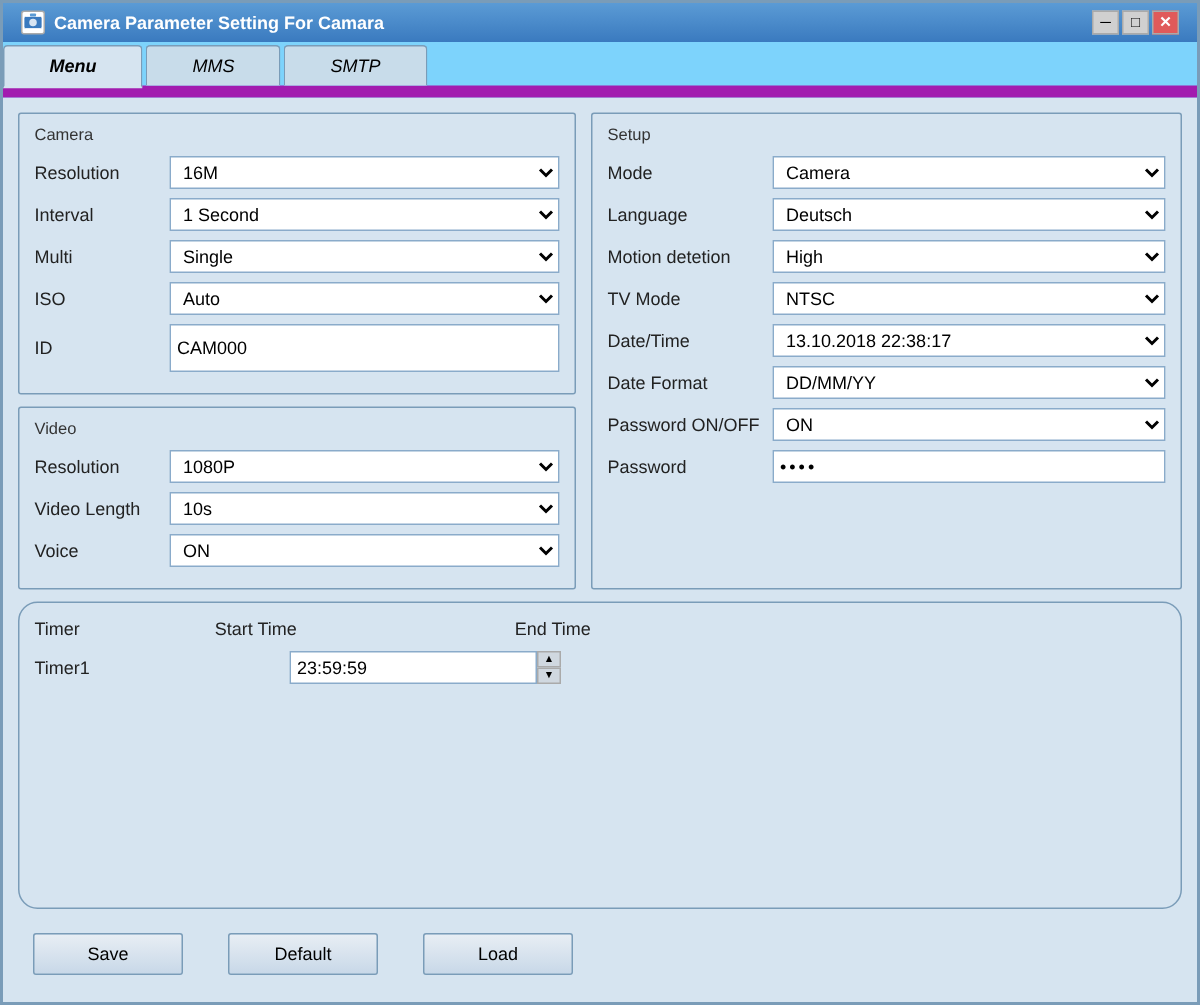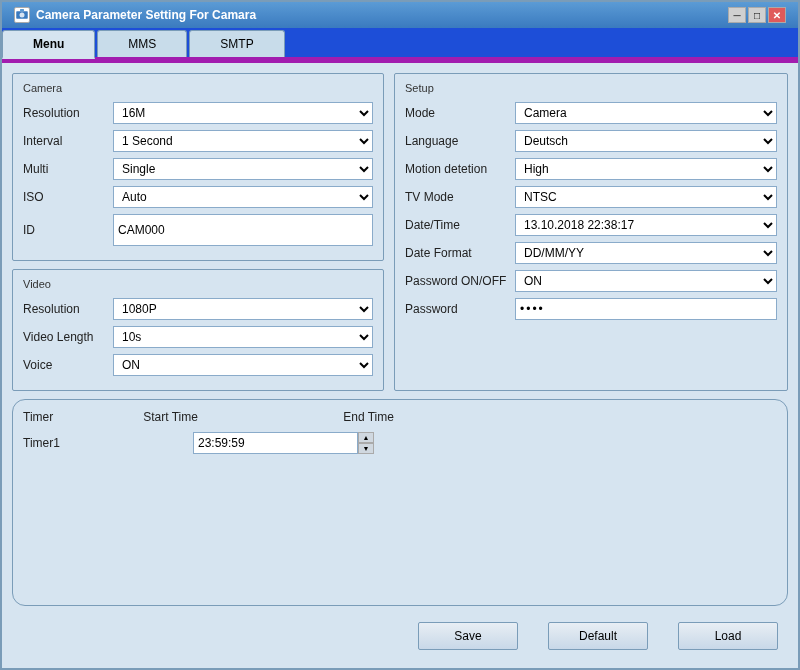--- a/index.html
+++ b/index.html
@@ -63,23 +63,24 @@
       cursor: pointer;
       color: #000;
       font-weight: bold;
     }
     .title-btn.minimize { background: #d0d0d0; }
     .title-btn.maximize { background: #d0d0d0; }
     .title-btn.close { background: #e05a5a; color: white; }
 
     .tab-bar {
       display: flex;
-      background: #1d4ed8;
-      border-bottom: 6px solid #a21caf;
+      background: #7dd3fc;
+      border-bottom: 8px solid #a21caf;
       flex-shrink: 0;
+      font-style: italic;
     }
     .tab {
       padding: 6px 30px;
       cursor: pointer;
       border: 1px solid #7a9cb8;
       border-bottom: none;
       background: #c8dcea;
       margin-right: 2px;
       margin-top: 2px;
       border-radius: 3px 3px 0 0;
@@ -230,21 +231,21 @@
       cursor: pointer;
       font-size: 7px;
       line-height: 1;
     }
     .timer-end-wrap {
       margin-left: 80px;
     }
 
     .bottom-bar {
       display: flex;
-      justify-content: flex-end;
+      justify-content: flex-start;
       gap: 30px;
       padding: 8px 10px;
       flex-shrink: 0;
     }
     .bottom-btn {
       width: 100px;
       height: 28px;
       border: 1px solid #7a9cb8;
       background: linear-gradient(to bottom, #e8eef4, #c8d8e8);
       font-size: 12px;

